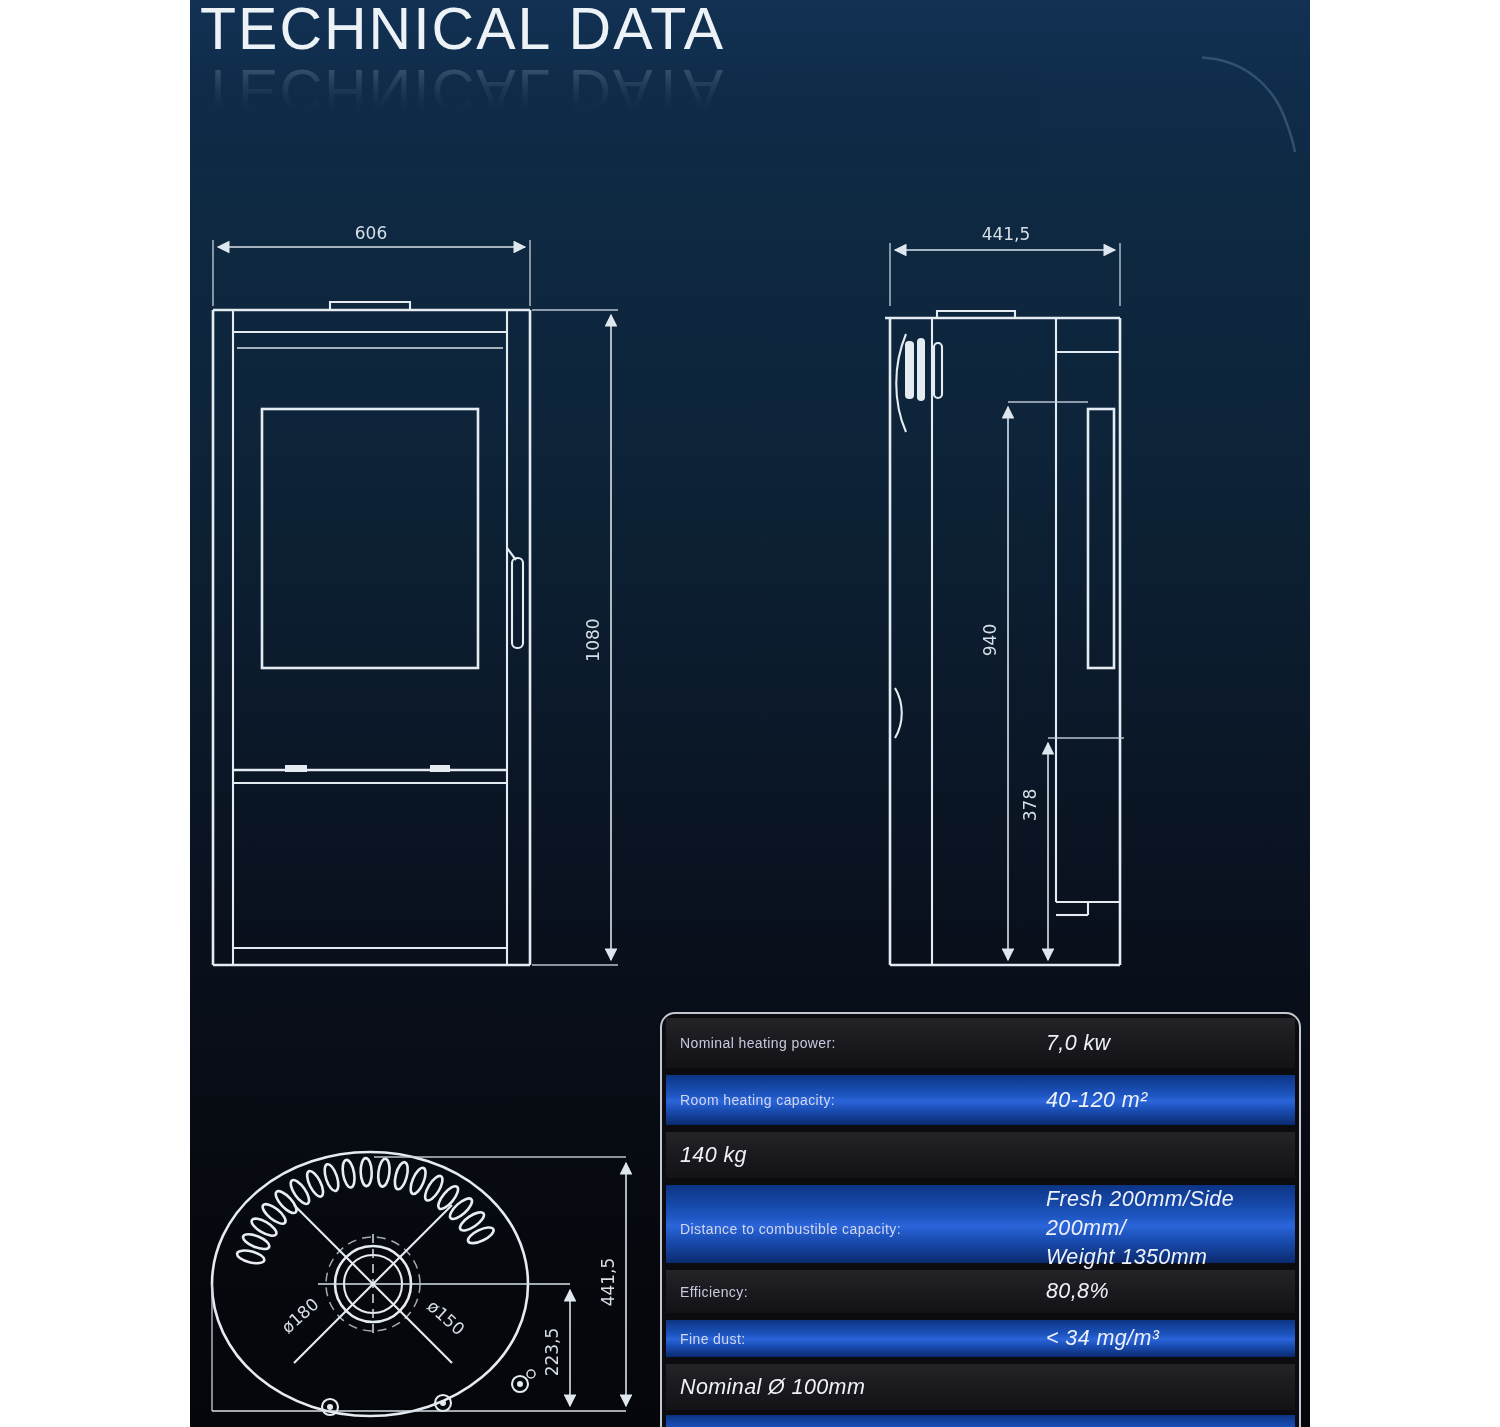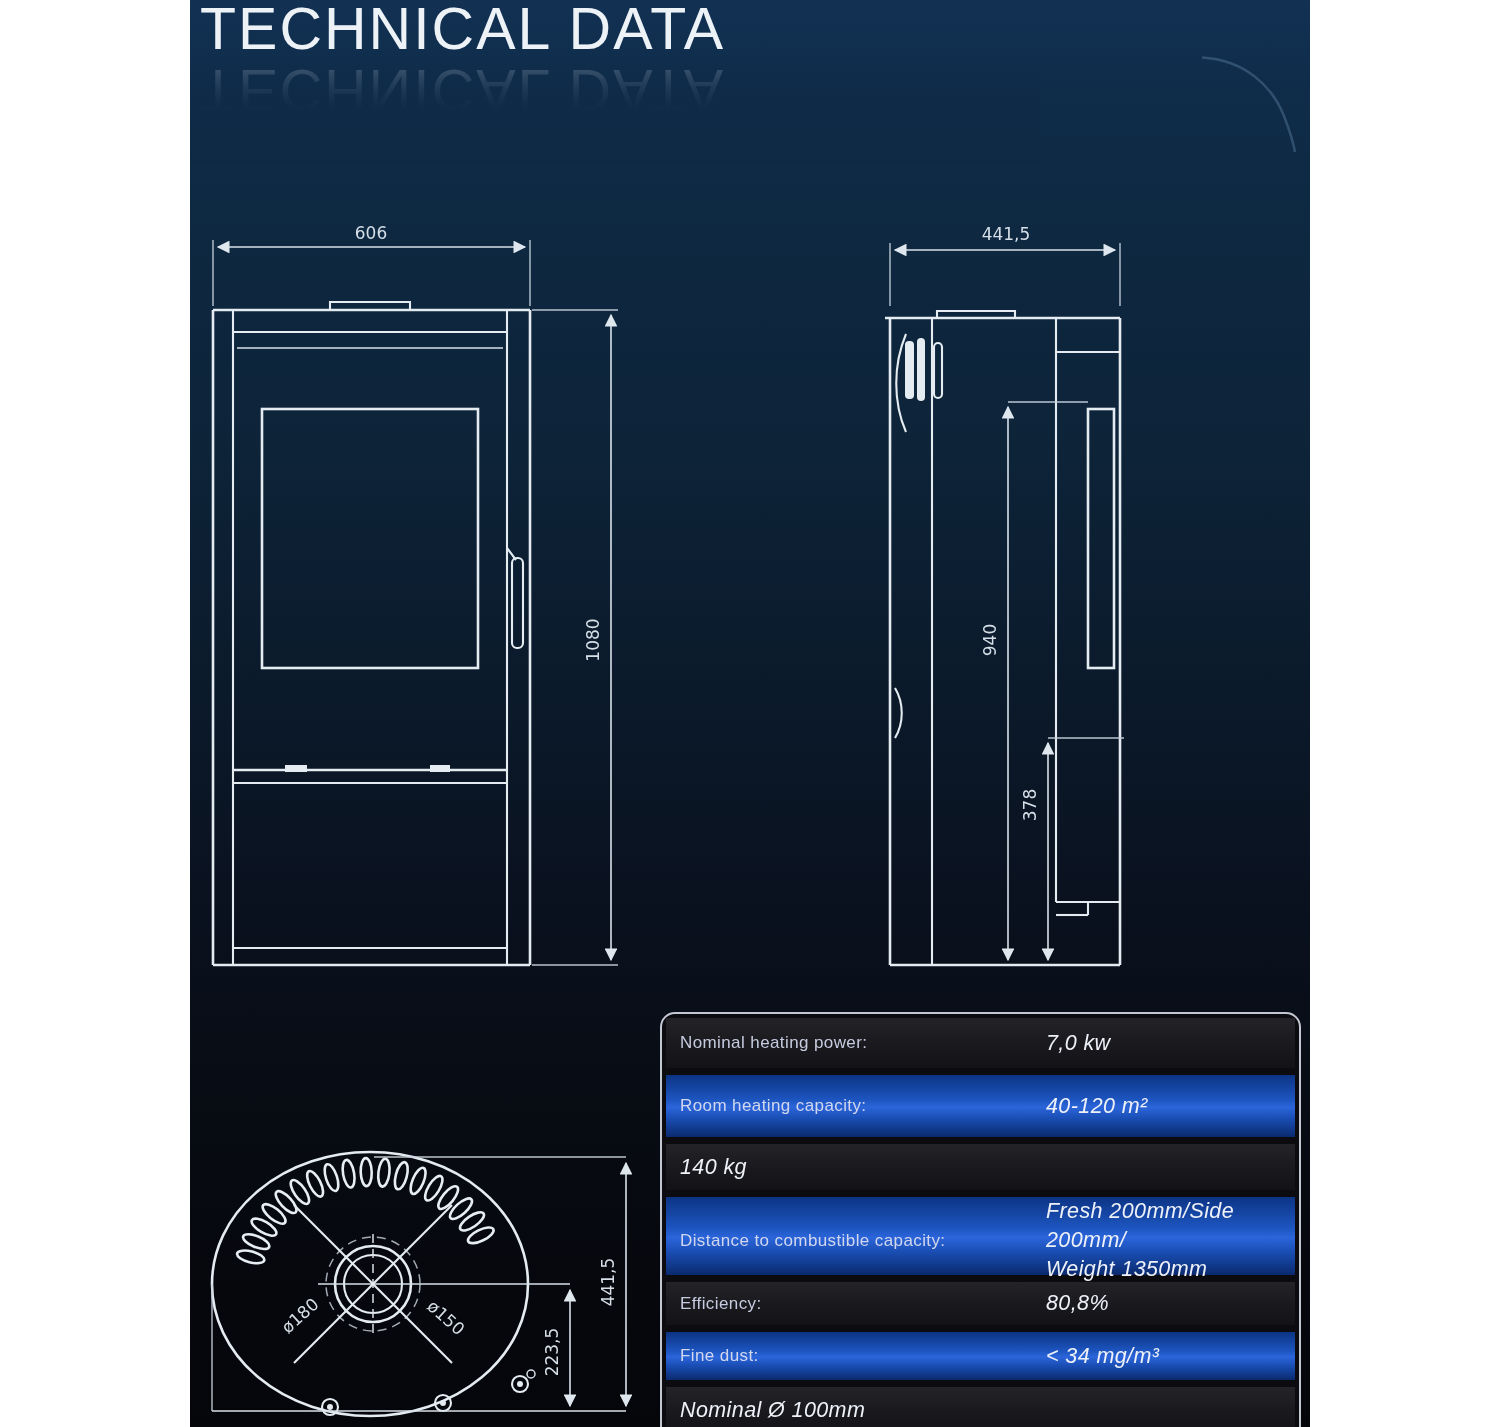--- a/index.html
+++ b/index.html
@@ -30,21 +30,21 @@
   .dash{stroke-dasharray:9 6;}
   #slots ellipse{stroke:#e6edf3;stroke-width:2.6;fill:none;}
   
   .spec{position:absolute;left:470px;top:1012px;width:641px;height:440px;
         box-sizing:border-box;border:2px solid #c3c7d1;border-radius:15px;
         background:#0b0b10;padding:4px;display:flex;flex-direction:column;gap:7px;}
   .row{display:grid;grid-template-columns:366px 1fr;align-items:center;
         padding-left:14px;box-sizing:border-box;flex:0 0 auto;}
   .row.dark{background:linear-gradient(180deg,#242428 0%,#1a1a1f 45%,#121217 100%);}
   .row.blue{background:linear-gradient(180deg,#0c3484 0%,#1d55c0 40%,#2b65da 52%,#1a4eb4 70%,#0a2a6e 100%);}
-  .row .lbl{font-size:17px;color:#c6cbdf;letter-spacing:.4px;}
+  .row .lbl{font-size:14px;color:#c6cbdf;letter-spacing:.4px;}
   .row.blue .lbl{color:#d2d7ee;}
   .row .val{font-size:21.5px;color:#eef1f8;letter-spacing:.4px;line-height:29px;font-style:italic;}
 </style>
 </head>
 <body>
 
 <div class="page">
   <div class="content">
 
     <svg class="draw" width="1120" height="1427" viewBox="0 0 1120 1427">
@@ -189,39 +189,39 @@
 
     <div class="title">TECHNICAL DATA</div>
     <div class="title-reflect">TECHNICAL DATA</div>
     <div class="reflect-fade"></div>
 
     <div class="spec">
       <div class="row dark" style="height:50px">
         <div class="lbl">Nominal heating power:</div>
         <div class="val">7,0 kw</div>
       </div>
-      <div class="row blue" style="height:62px">
+      <div class="row blue" style="height:50px">
         <div class="lbl">Room heating capacity:</div>
         <div class="val">40-120 m²</div>
       </div>
       <div class="row dark" style="height:46px">
         <div class="val">140 kg</div>
       </div>
       <div class="row blue" style="height:78px">
         <div class="lbl">Distance to combustible capacity:</div>
         <div class="val">
           <div>Fresh 200mm/Side 200mm/</div>
           <div>Weight 1350mm</div>
         </div>
       </div>
       <div class="row dark" style="height:43px">
         <div class="lbl">Efficiency:</div>
         <div class="val">80,8%</div>
       </div>
-      <div class="row blue" style="height:48px">
+      <div class="row blue" style="height:37px">
         <div class="lbl">Fine dust:</div>
         <div class="val">&lt; 34 mg/m³</div>
       </div>
       <div class="row dark" style="height:46px">
         <div class="val">Nominal Ø 100mm</div>
       </div>
       <div class="row blue" style="height:36px;margin-top:-2px"></div>
     </div>
 
   </div>

